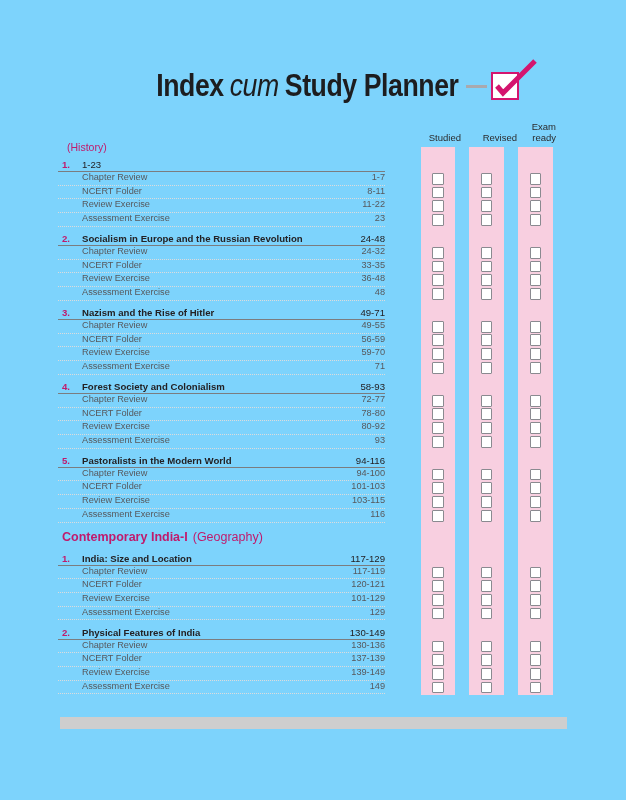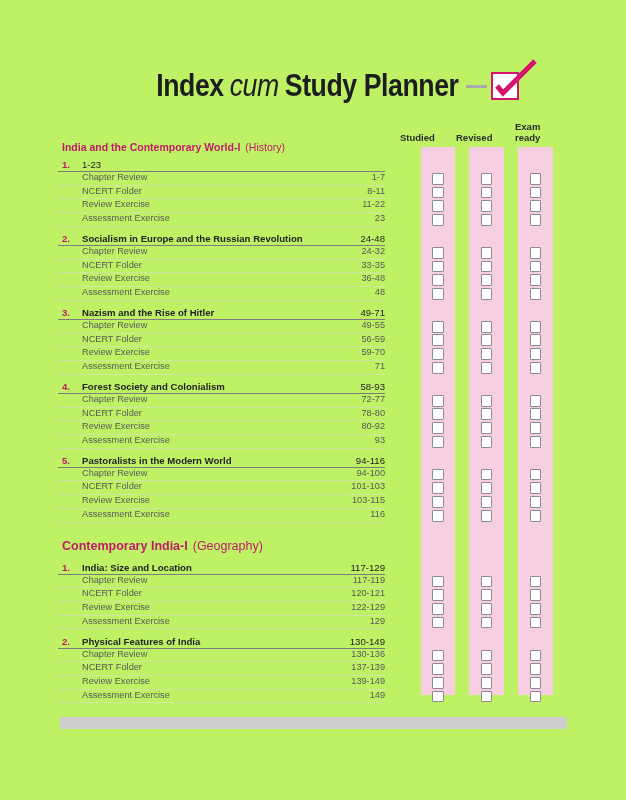--- a/index.html
+++ b/index.html
@@ -1,19 +1,19 @@
 <!DOCTYPE html>
 <html style="--accent: #c01a6c; --band: #f8cfe0; --check: #d4156e; --bar: #cecece;"><head>
 <meta charset="utf-8">
 <style>
   * { margin:0; padding:0; box-sizing:border-box; }
   html,body { background:#ffffff; }
   body { font-family:"Liberation Sans", sans-serif; }
   .page {
-    position:relative; width:626px; height:800px; background:#bef264; overflow:hidden;
+    position:relative; width:626px; height:800px; background:#7dd3fc; overflow:hidden;
   }
 
   
   .title-block {
     position:absolute; top:62px; left:0; right:0; height:48px;
     display:flex; align-items:center; justify-content:center;
   }
   .title-text {
     font-size:31px; font-weight:bold; color:#1d1d1f; letter-spacing:-0.5px;
     transform:scaleX(0.86); transform-origin:100% 50%; white-space:nowrap;
@@ -21,22 +21,22 @@
   .t-italic { font-style:italic; font-weight:400; margin:0 7px; }
   .title-dash { width:21px; height:3px; background:#a9a9ae; margin:0 4px 0 7px; }
   .title-check {
     position:relative; width:28px; height:28px;
     border:2px solid var(--check,#d4156e); background:#fff;
   }
   .title-check svg { position:absolute; left:0; top:0; overflow:visible; }
 
   
   .col-head {
-    position:absolute; font-size:9.5px; font-weight:bold; color:#2b2b2d;
-    text-align:left; line-height:10.5px;
+    position:absolute; font-size:9.5px; font-weight:normal; color:#2b2b2d;
+    text-align:right; line-height:10.5px;
   }
   .col-head.c1 { left:400px; top:133px; width:61px; }
   .col-head.c2 { left:456px; top:133px; width:61px; }
   .col-head.c3 { left:515px; top:122px; width:41px; }
 
   
   .band {
     position:absolute; top:147px; height:548px; width:35px;
     background:var(--band,#f8cfe0);
   }
@@ -45,21 +45,21 @@
   .band.b3 { left:518px; }
 
   
   .content { position:absolute; left:58px; top:135px; width:495px; }
 
   .sec-head {
     height:23px; display:flex; align-items:center; padding-left:4px;
     font-size:10.5px; font-weight:bold; color:var(--accent,#c01a6c);
     white-space:pre;
   }
-  .sec-head-lg { height:29.2px; font-size:12.5px;margin-top:9px; }
+  .sec-head-lg { height:29.2px; font-size:12.5px; }
   .sec-sub { font-weight:400; margin-left:5px; }
 
   .chaprow { position:relative; height:14px; margin-top:5.2px; }
   .sec-head + .chaprow { margin-top:0; }
   .chaprow-inner {
     width:327px; height:100%; display:flex; align-items:center;
     border-bottom:1px solid #7b7c7f;
   }
   .ch-num { width:24px; padding-left:4px; font-size:9.6px; font-weight:bold; color:var(--accent,#c01a6c); }
   .ch-title { flex:1; font-size:9.6px; font-weight:bold; color:#232124; }
@@ -104,21 +104,21 @@
 
   <div class="col-head c1">Studied</div>
   <div class="col-head c2">Revised</div>
   <div class="col-head c3">Exam ready</div>
 
   <div class="band b1"></div>
   <div class="band b2"></div>
   <div class="band b3"></div>
 
   <div class="content" id="content">
-      <div class="sec-head"><span class="sec-title">India and the Contemporary World-I</span><span class="sec-sub">(History)</span></div>
+      <div class="sec-head"><span class="sec-sub">(History)</span></div>
       <div class="chaprow">
         <div class="chaprow-inner">
           <span class="ch-num">1.</span>
           <span class="ch-pages">1-23</span>
         </div>
       </div>
       <div class="subrow">
         <div class="subrow-inner">
           <span class="sub-label">Chapter Review</span>
           <span class="sub-pages">1-7</span>
@@ -348,21 +348,21 @@
           <span class="sub-label">NCERT Folder</span>
           <span class="sub-pages">120-121</span>
         </div>
         <span class="cb k1"></span>
         <span class="cb k2"></span>
         <span class="cb k3"></span>
       </div>
       <div class="subrow">
         <div class="subrow-inner">
           <span class="sub-label">Review Exercise</span>
-          <span class="sub-pages">122-129</span>
+          <span class="sub-pages">101-129</span>
         </div>
         <span class="cb k1"></span>
         <span class="cb k2"></span>
         <span class="cb k3"></span>
       </div>
       <div class="subrow">
         <div class="subrow-inner">
           <span class="sub-label">Assessment Exercise</span>
           <span class="sub-pages">129</span>
         </div>

